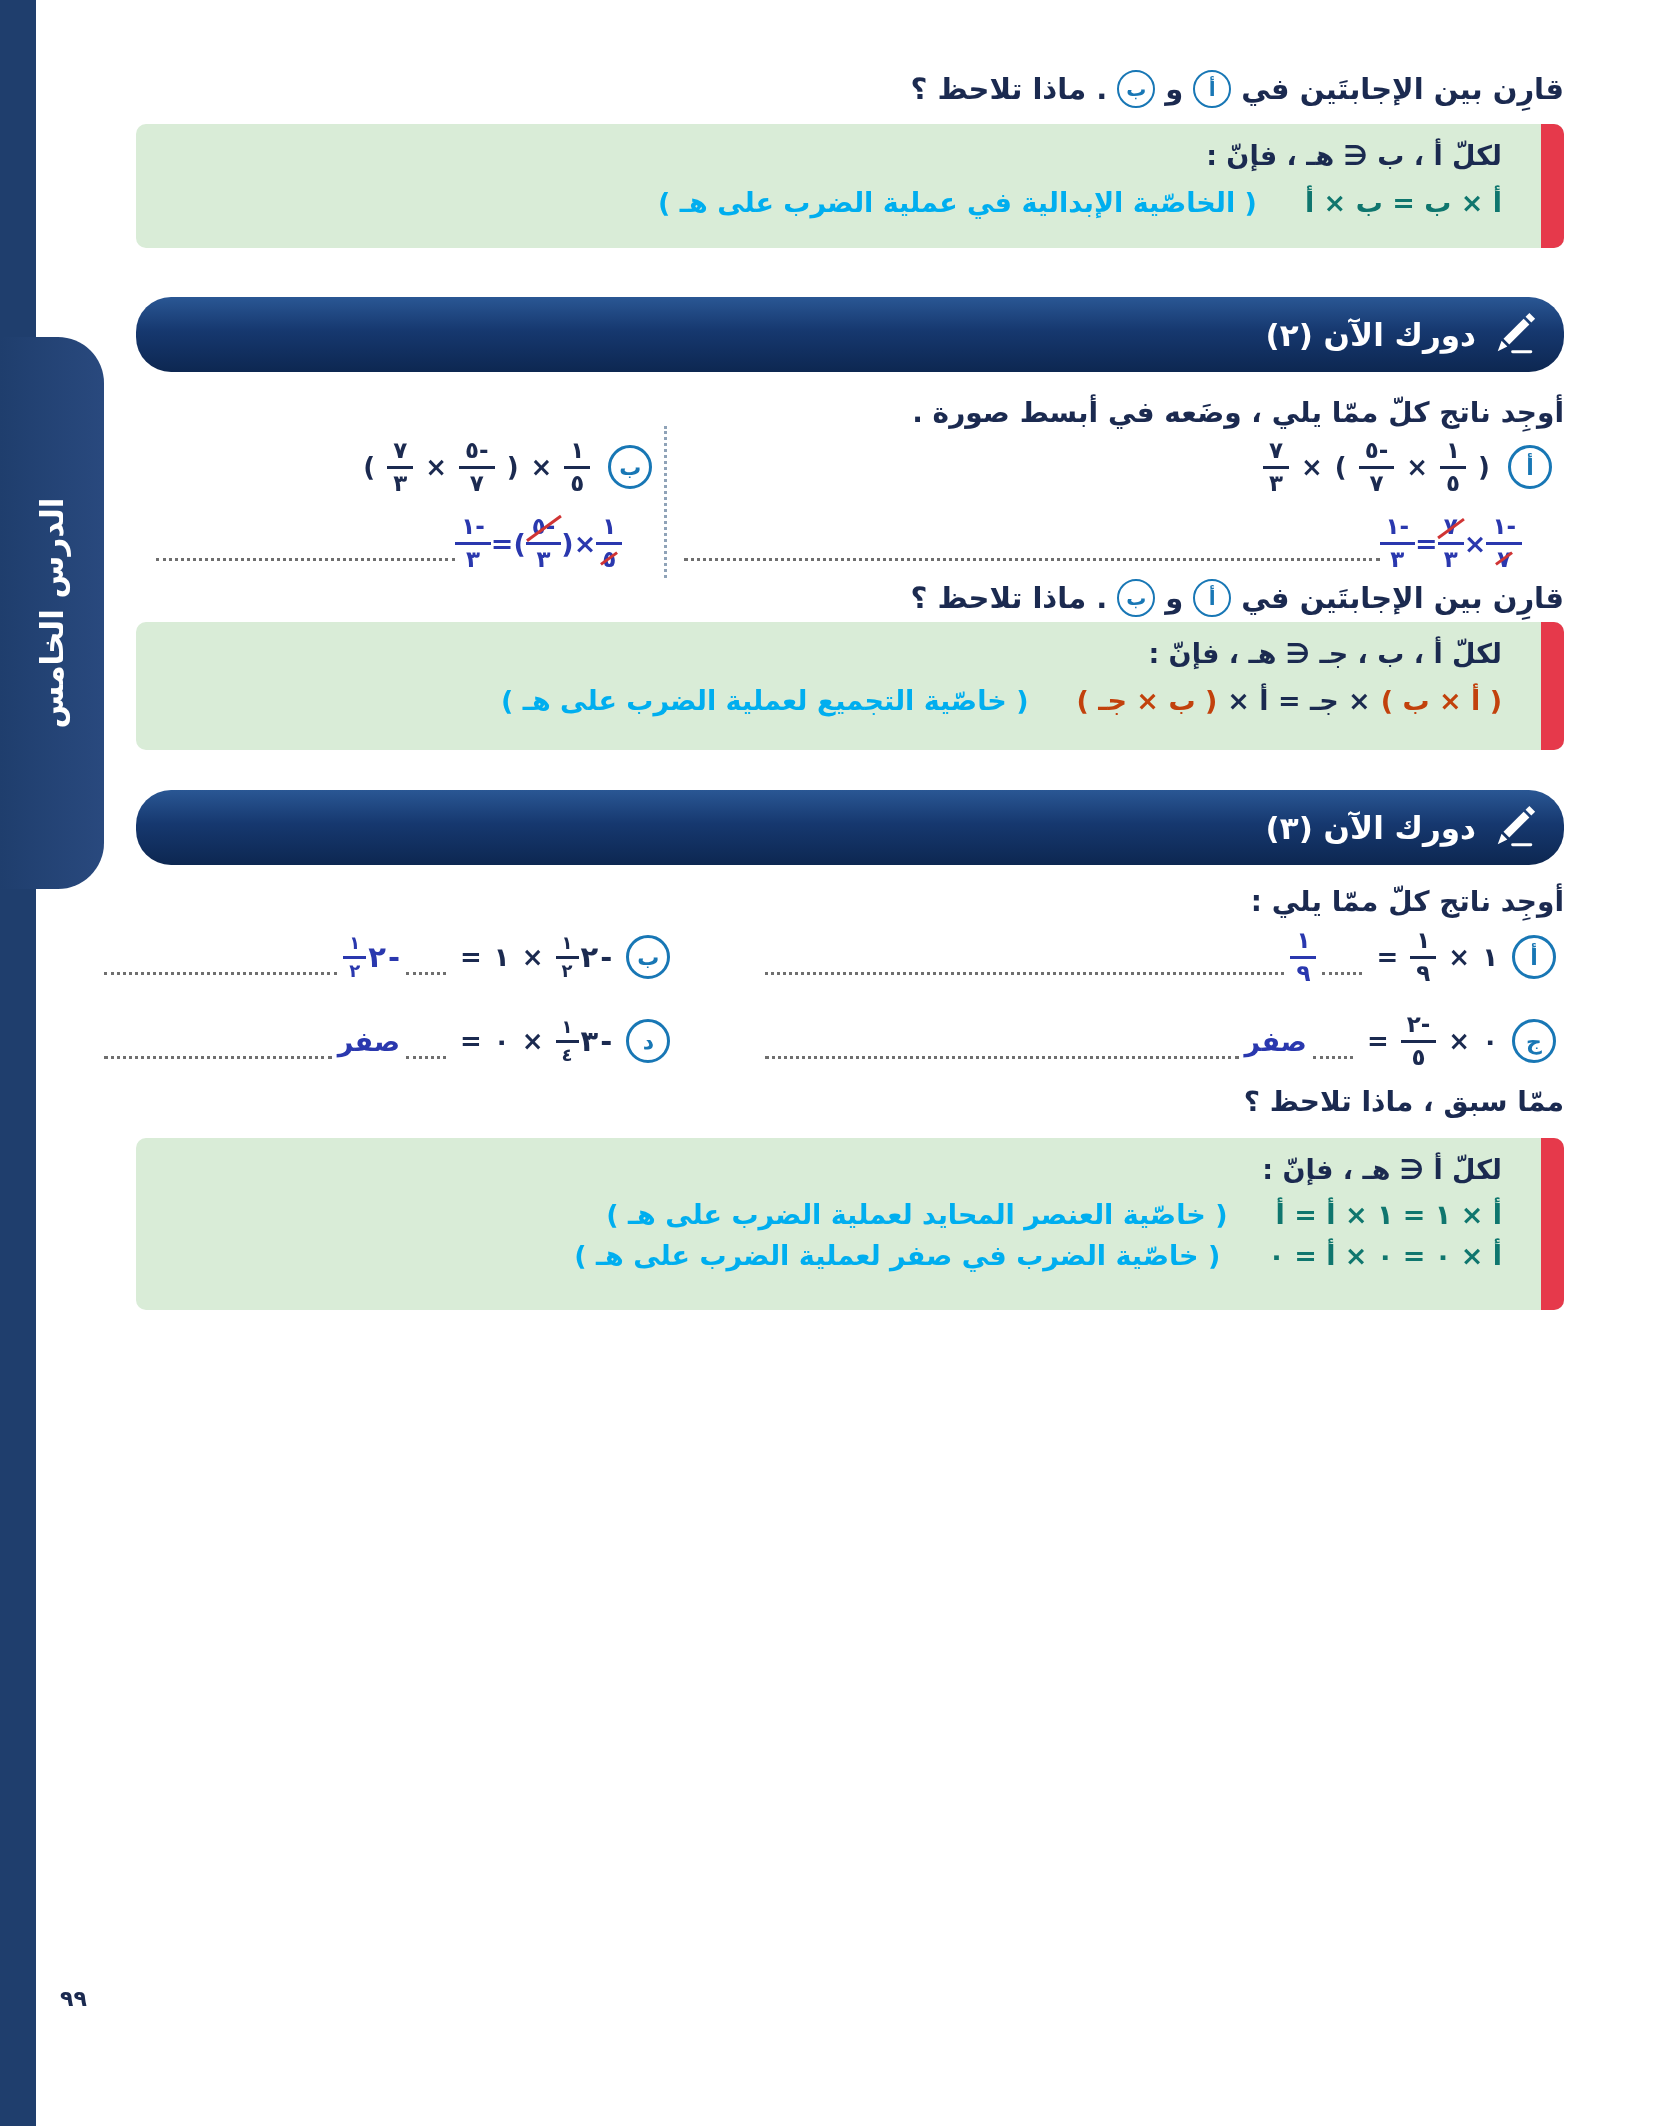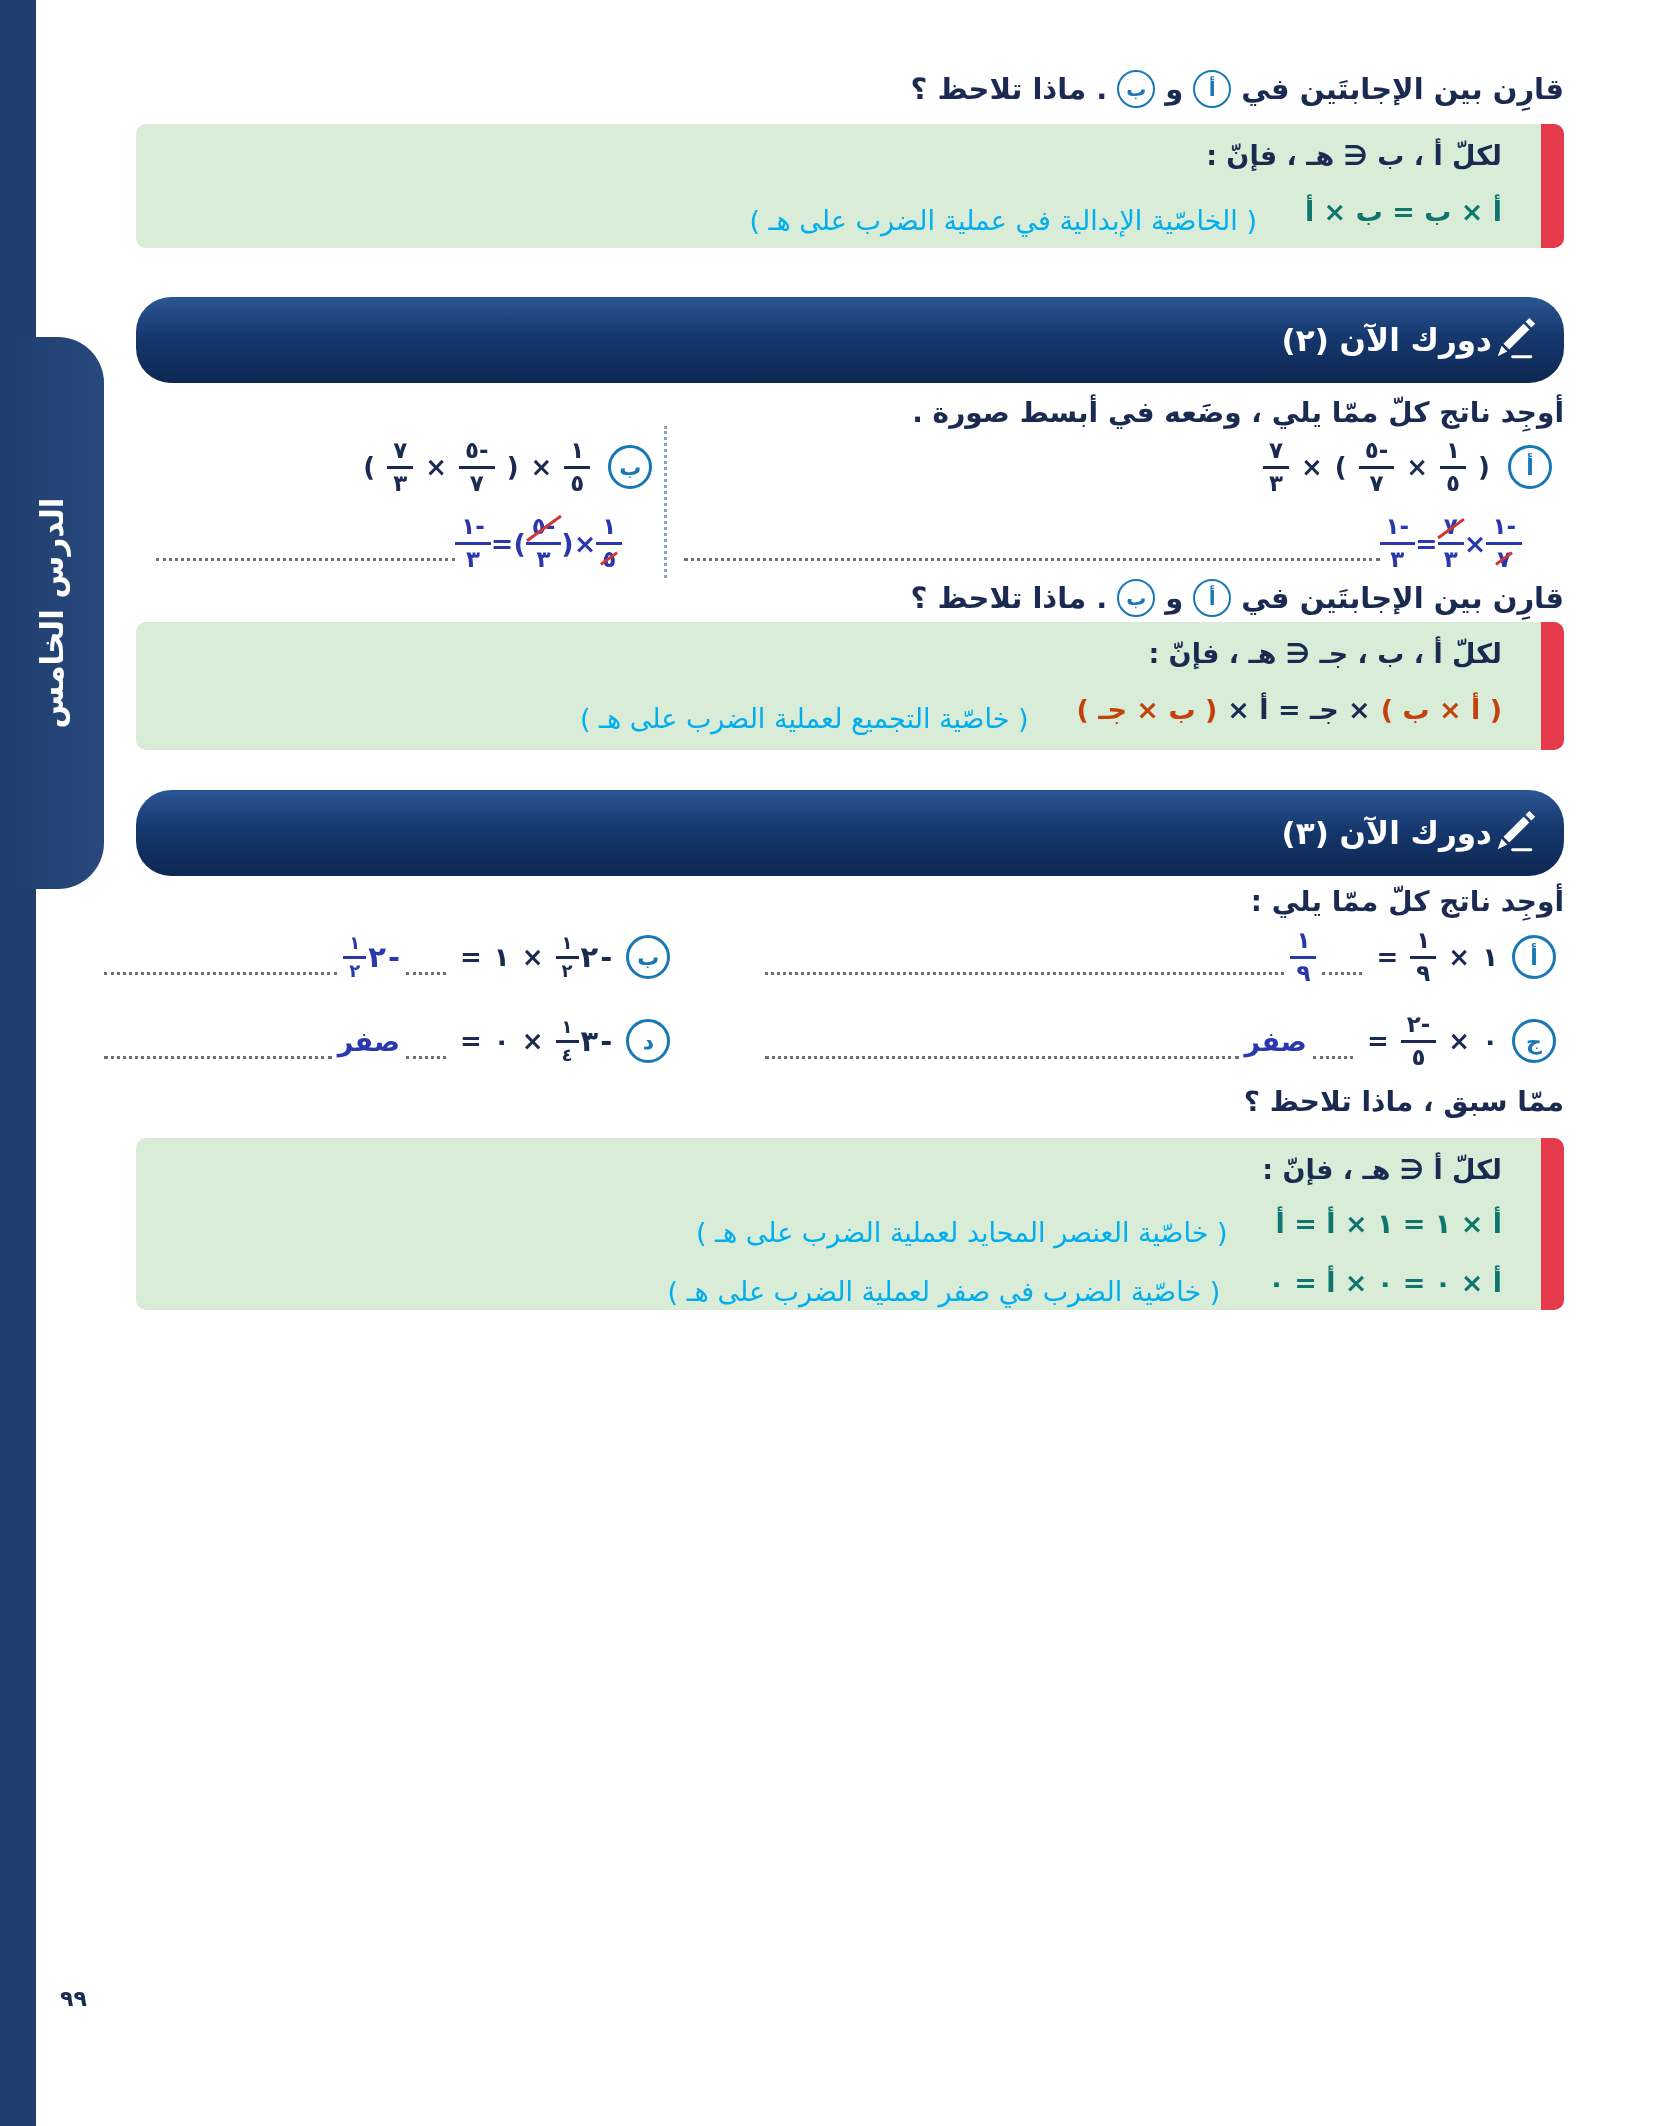--- a/index.html
+++ b/index.html
@@ -24,27 +24,27 @@
 
   
   .rulebox{position:absolute;width:100%;background:#d9ecd7;border-radius:10px;box-sizing:border-box;}
   .redbar{position:absolute;right:0;top:0;bottom:0;width:23px;background:#e6394b;border-radius:0 10px 10px 0;}
   .rb-inner{padding:16px 62px 16px 34px;direction:rtl;}
   .rb-line1{font-size:27px;font-weight:bold;color:#1b2a50;}
   .rb-row{display:flex;direction:rtl;align-items:center;gap:48px;margin-top:16px;}
   .rb-eq{font-size:27px;font-weight:bold;color:#0f766e;white-space:nowrap;}
   .rb-eq-parts{display:flex;direction:rtl;gap:10px;font-size:27px;font-weight:bold;color:#1b2a50;white-space:nowrap;}
   .red{color:#c2410c;}
-  .cyan{color:#00aeef;font-size:27px;font-weight:normal;white-space:nowrap;margin-top:18px;}
+  .cyan{color:#00aeef;font-size:27px;font-weight:bold;white-space:nowrap;}
   .rb3-label{flex:1;}
 
   
-  .banner{position:absolute;width:100%;height:86px;border-radius:35px;box-sizing:border-box;
+  .banner{position:absolute;width:100%;height:75px;border-radius:35px;box-sizing:border-box;
       background:linear-gradient(180deg,#2a5794,#16386f 45%,#0d2751);
-      display:flex;direction:rtl;align-items:center;padding:0 26px;}
+      display:flex;direction:rtl;align-items:center;gap:16px;padding:0 26px;}
   .banner-title{color:#fff;font-size:31px;font-weight:bold;}
   .pencil{flex:none;}
 
   .instr{position:absolute;width:100%;direction:rtl;color:#1b2a50;font-size:28px;font-weight:bold;}
 
   
   .tok{font-size:26px;font-weight:bold;direction:ltr;white-space:nowrap;}
   .frac{display:inline-flex;flex-direction:column;align-items:center;line-height:1.12;
       font-weight:bold;font-size:23px;flex:none;}
   .frac .num{padding:0 6px 2px;border-bottom:3px solid currentColor;position:relative;direction:ltr;}

